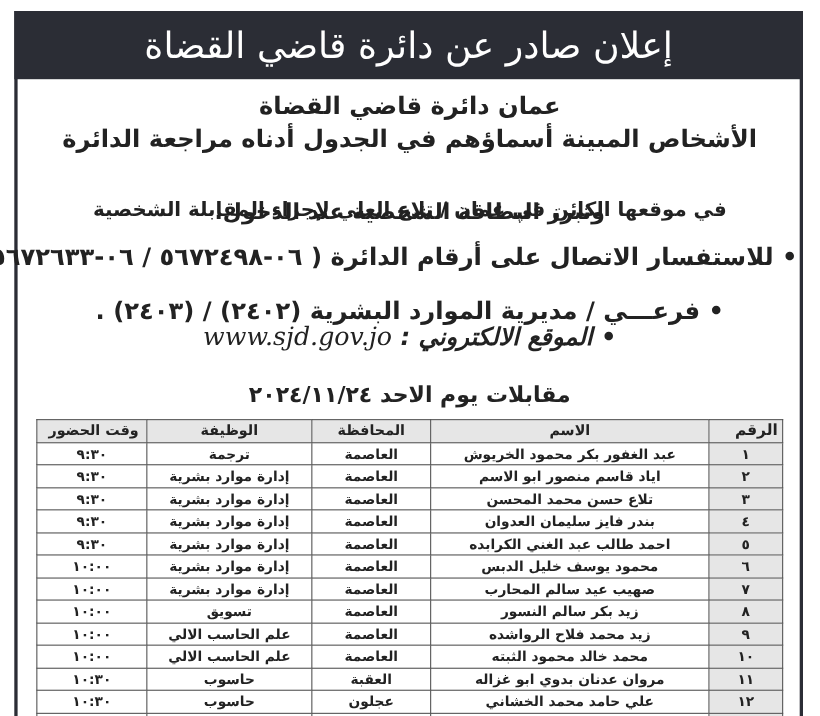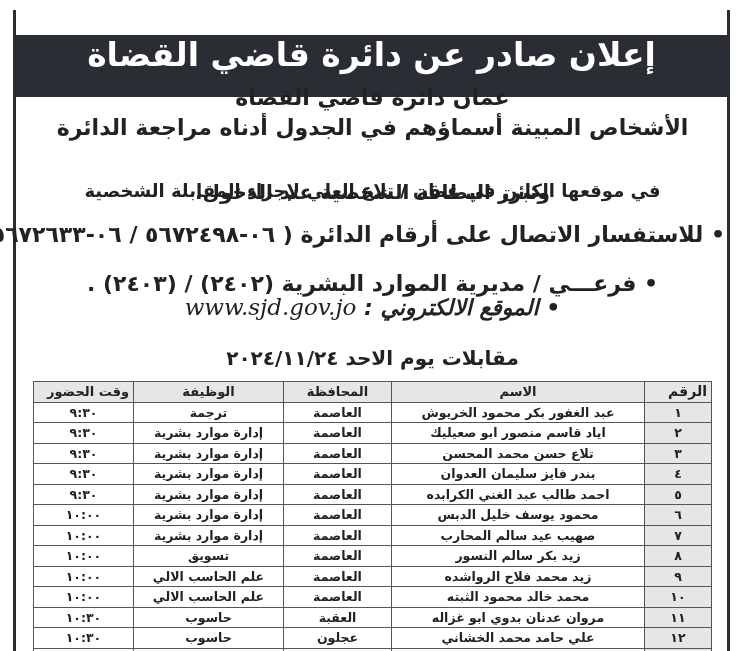--- a/index.html
+++ b/index.html
@@ -27,27 +27,27 @@
   }
   .banner {
     position: absolute;
     left: 13px;
     top: 10px;
     width: 717px;
     height: 62px;
     background: #2b2d35;
     color: #ffffff;
     display: flex;
+    align-items: center;
     justify-content: center;
     direction: rtl;
     font-family: "DejaVu Sans", sans-serif;
-    font-weight: bold;
+    font-weight: normal;
     font-size: 33px;
     letter-spacing: 0px;
-    margin-top: 25px;
   }
   .body-text {
     position: absolute;
     left: 20px;
     width: 705px;
     direction: rtl;
     text-align: center;
     font-weight: bold;
     color: #222;
     white-space: nowrap;
@@ -113,22 +113,22 @@
     background: #e6e6e6;
     font-size: 13px;
     font-weight: bold;
   }
   table.roster th.c-num {
     text-align: right;
     padding-right: 4px;
     font-size: 14px;
   }
   table.roster th.c-time {
-    text-align: right;
-    padding-left: 0;
+    text-align: left;
+    padding-left: 10px;
   }
   table.roster td.c-num {
     background: #e6e6e6;
   }
   col.w-num  { width: 67px; }
   col.w-name { width: 253px; }
   col.w-gov  { width: 108px; }
   col.w-job  { width: 150px; }
   col.w-time { width: 100px; }
 </style>
@@ -174,21 +174,21 @@
   <tbody id="roster-body">
       <tr>
         <td class="c-num">١</td>
         <td>عبد الغفور بكر محمود الخريوش</td>
         <td>العاصمة</td>
         <td>ترجمة</td>
         <td>٩:٣٠</td>
       </tr>
       <tr>
         <td class="c-num">٢</td>
-        <td>اياد قاسم منصور ابو صعيليك</td>
+        <td>اياد قاسم منصور ابو الاسم</td>
         <td>العاصمة</td>
         <td>إدارة موارد بشرية</td>
         <td>٩:٣٠</td>
       </tr>
       <tr>
         <td class="c-num">٣</td>
         <td>تلاع حسن محمد المحسن</td>
         <td>العاصمة</td>
         <td>إدارة موارد بشرية</td>
         <td>٩:٣٠</td>

